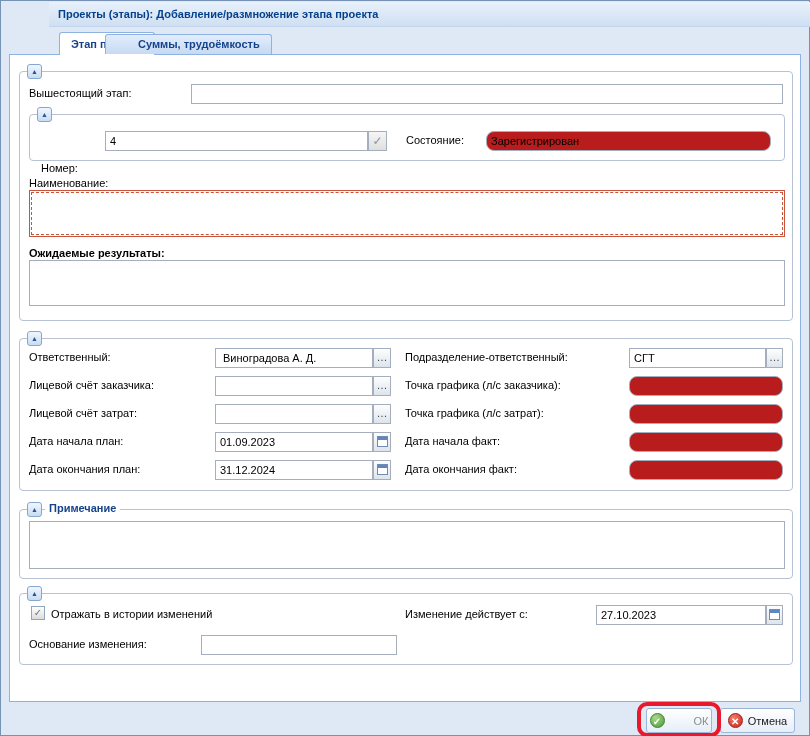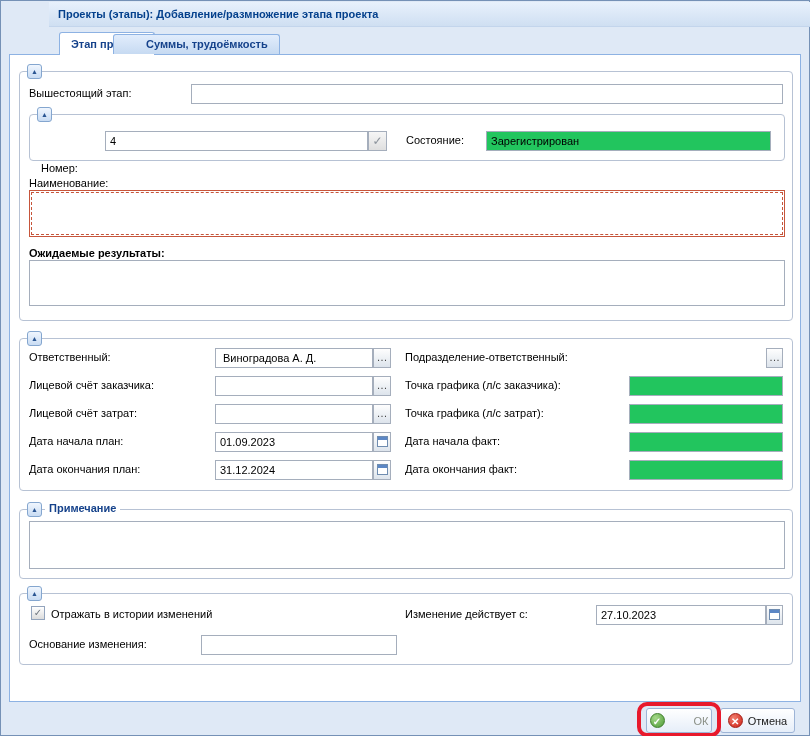--- a/index.html
+++ b/index.html
@@ -47,21 +47,21 @@
   .legend {
     position:absolute; z-index:4; background:#fff; padding:0 4px;
     font-weight:bold; color:#15428b; white-space:nowrap;
   }
   .lbl { position:absolute; z-index:3; color:#000; white-space:nowrap; }
   .txt {
     position:absolute; z-index:3; height:20px;
     border:1px solid #a5aebc; background:#fff;
     font:11px "Liberation Sans", sans-serif; padding:1px 4px; color:#000;
   }
-  .ro { background:#22c55e; }
+  .ro { background:#b91c1c;border-radius:8px; }
   .ta {
     position:absolute; z-index:3;
     border:1px solid #a5aebc; background:#fff; resize:none;
     font:11px "Liberation Sans", sans-serif; padding:2px 4px;
   }
   .invalid {
     border:1px solid #c6553b;
     outline:1px dashed #c6553b; outline-offset:-3px;
   }
   .trg {
@@ -116,21 +116,21 @@
 </style>
 </head>
 <body>
 
 <div class="screen">
   <div class="window">
 
     <div class="titlebar">Проекты (этапы): Добавление/размножение этапа проекта</div>
 
     <div class="tab tab-active" style="left:14px;margin-left:44px;">Этап проекта</div>
-    <div class="tab tab-inactive" style="left:112px;padding-left:32px;">Суммы, трудоёмкость</div>
+    <div class="tab tab-inactive" style="left:104px;padding-left:32px;">Суммы, трудоёмкость</div>
 
     <div class="panel"></div>
 
     <div class="fs" style="left:18px;top:70px;width:774px;height:250px;"></div>
     <div class="toggle" style="left:26px;top:63px;">▲</div>
 
     <div class="lbl" style="left:28px;top:86px;">Вышестоящий этап:</div>
     <input class="txt" style="left: 190px; top: 83px; width: 592px;" value="">
 
     <div class="fs" style="left:28px;top:113px;width:756px;height:47px;"></div>
@@ -150,20 +150,21 @@
     <textarea class="ta" style="left: 28px; top: 259px; width: 756px; height: 46px;"></textarea>
 
     <div class="fs" style="left:18px;top:337px;width:774px;height:153px;"></div>
     <div class="toggle" style="left:26px;top:330px;">▲</div>
 
     <div class="lbl" style="left:28px;top:350px;">Ответственный:</div>
     <input class="txt" style="left: 214px; top: 347px; width: 158px; padding-left: 7px;" value="Виноградова А. Д.">
     <div class="trg" style="left:372px;top:347px;width:18px;">…</div>
 
     <div class="lbl" style="left:404px;top:350px;text-align:right;">Подразделение-ответственный:</div>
+    <input class="txt" style="left: 628px; top: 347px; width: 137px;" value="СГТ">
     <div class="trg" style="left:765px;top:347px;width:17px;">…</div>
 
     <div class="lbl" style="left:28px;top:378px;text-align:center;">Лицевой счёт заказчика:</div>
     <input class="txt" style="left: 214px; top: 375px; width: 158px;" value="">
     <div class="trg" style="left:372px;top:375px;width:18px;">…</div>
 
     <div class="lbl" style="left:404px;top:378px;">Точка графика (л/с заказчика):</div>
     <input class="txt ro" style="left: 628px; top: 375px; width: 154px;" value="">
 
     <div class="lbl" style="left:28px;top:406px;">Лицевой счёт затрат:</div>

